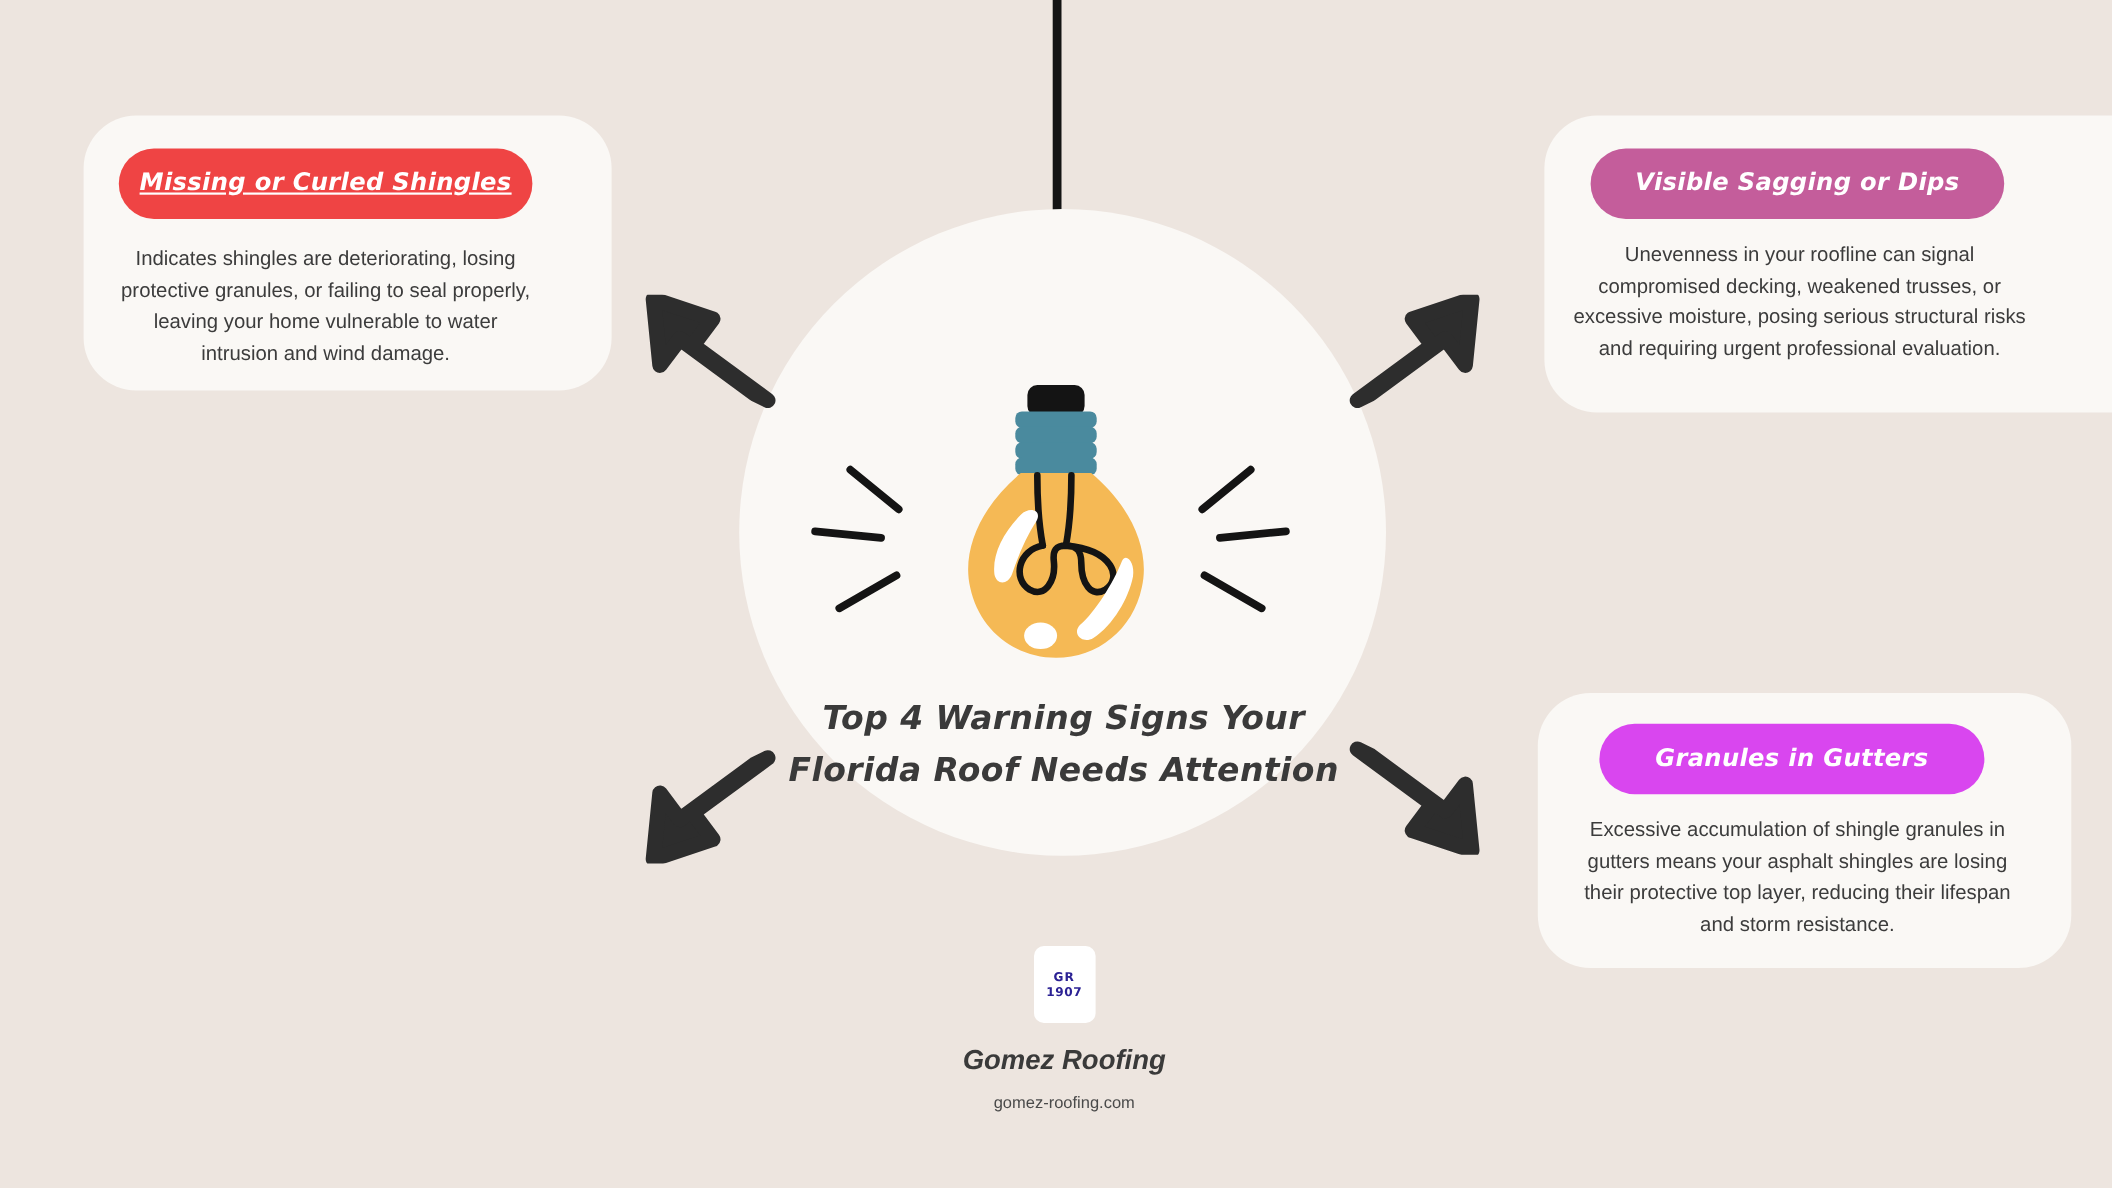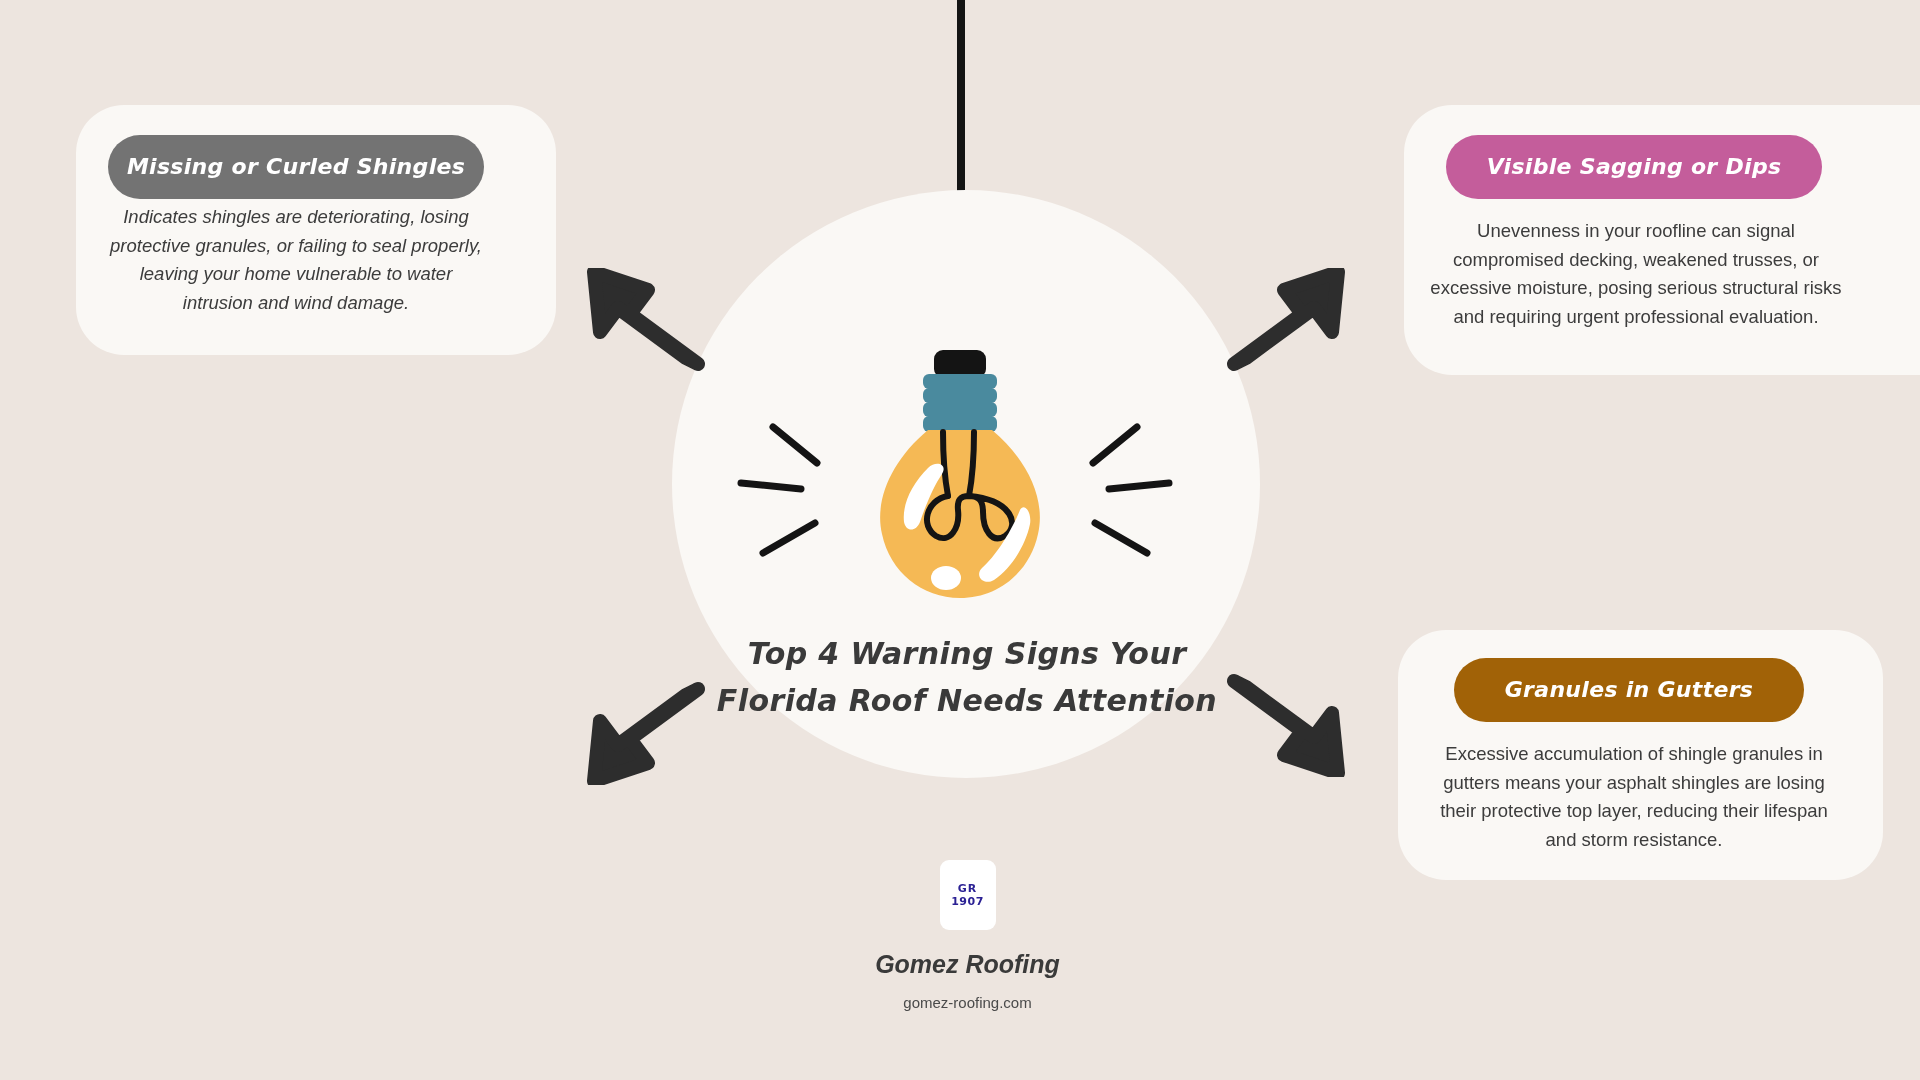--- a/index.html
+++ b/index.html
@@ -100,36 +100,36 @@
     color: #3C3C3C;
     font-size: 18.5px;
     line-height: 28.5px;
     text-align: center;
     font-family: "Liberation Sans", sans-serif;
     box-sizing: border-box;
   }
 
   
   #card-1 { left: 76px;  top: 105px;  width: 480px; height: 250px; }
-  #card-1 .card-header { left: 32px;  top: 30px;  width: 376px; height: 64px;  background: #737373; }
-  #card-1 .card-body   { left: 30px;  top: 98px; width: 380px; font-style: italic; }
+  #card-1 .card-header { left: 32px;  top: 30px;  width: 376px; height: 64px;  background: #ef4444; text-decoration: underline; }
+  #card-1 .card-body   { left: 30px;  top: 116px; width: 380px; }
 
   
   #card-2 { left: 1404px; top: 105px;  width: 562px; height: 270px; }
   #card-2 .card-header { left: 42px;  top: 30px;  width: 376px; height: 64px;  background: #C45D9B; }
   #card-2 .card-body   { left: 22px;  top: 112px; width: 420px; }
 
   
   #card-3 { left: 84px;  top: 650px;  width: 480px; height: 255px; }
   #card-3 .card-header { left: 26px;  top: 28px;  width: 390px; height: 64px;  background: #EE9A22; }
   #card-3 .card-body   { left: 20px;  top: 110px; width: 400px; }
 
   
   #card-4 { left: 1398px; top: 630px;  width: 485px; height: 250px; }
-  #card-4 .card-header { left: 56px;  top: 28px;  width: 350px; height: 64px;  background: #a16207; }
+  #card-4 .card-header { left: 56px;  top: 28px;  width: 350px; height: 64px;  background: #d946ef; }
   #card-4 .card-body   { left: 36px;  top: 110px; width: 400px; }
 
   
   .arrow { position: absolute; }
 
   
   .footer {
     position: absolute;
     left: 760px;
     top: 860px;

